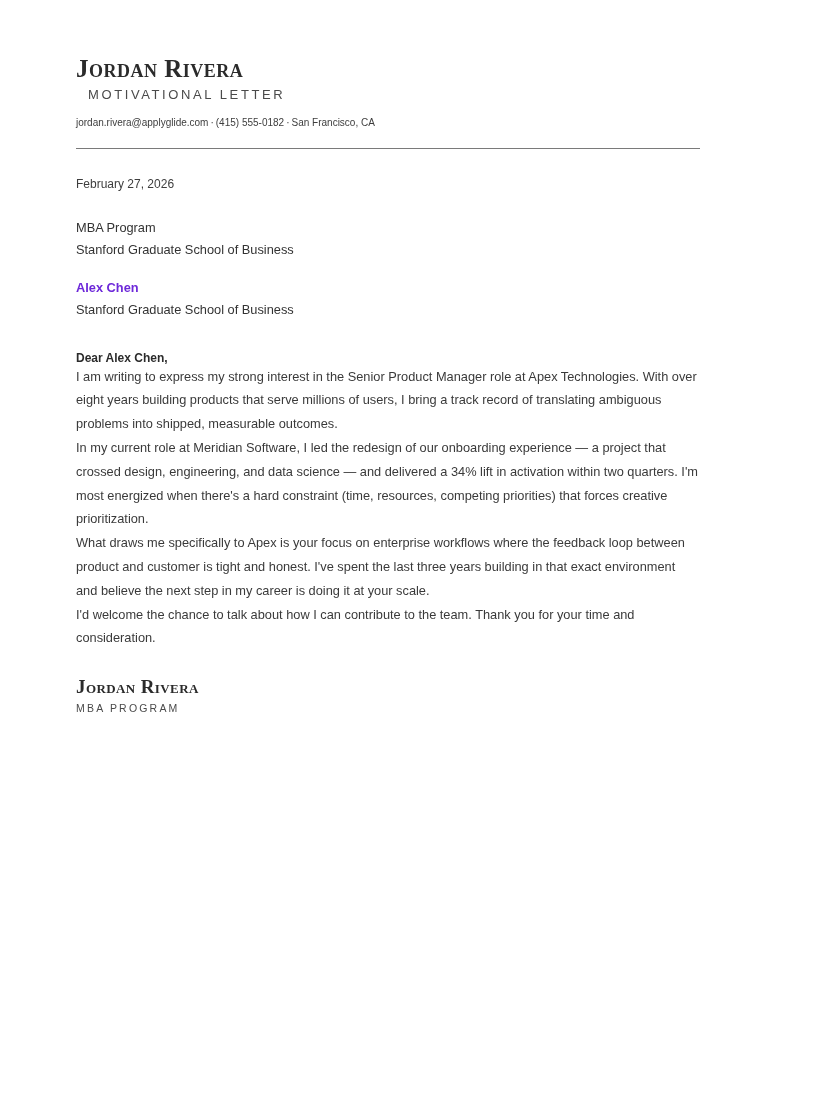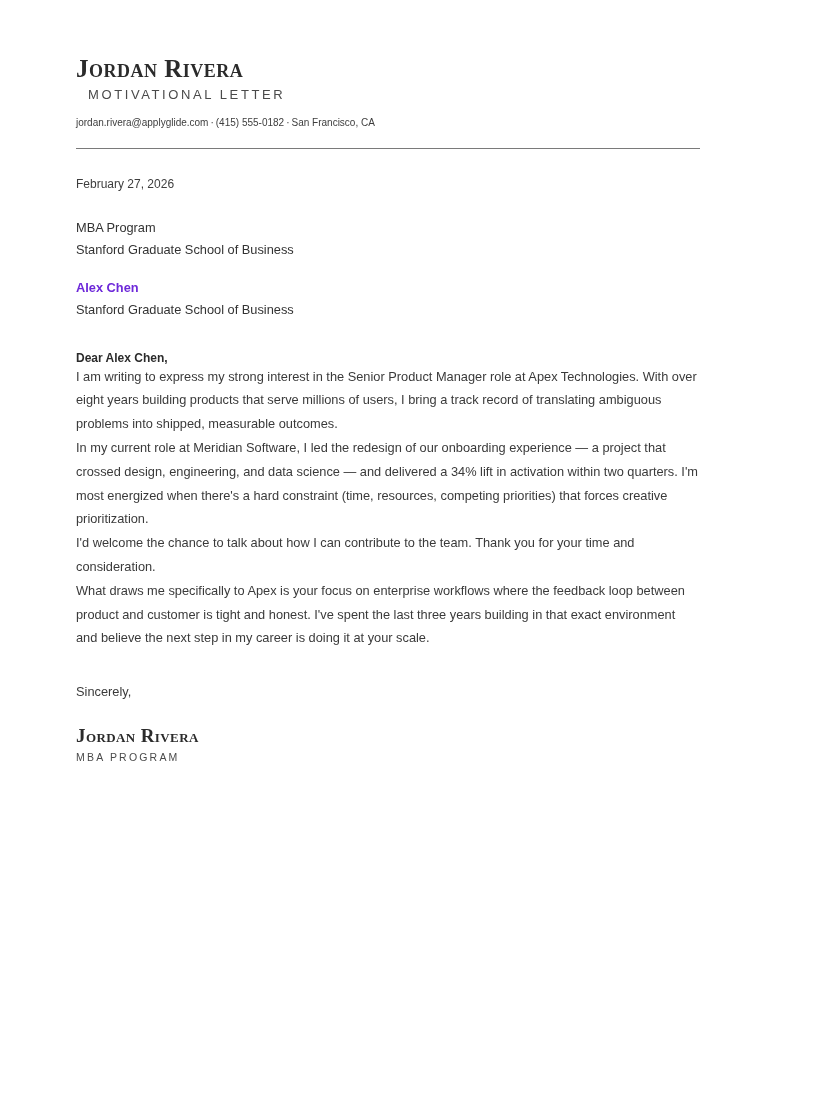--- a/index.html
+++ b/index.html
@@ -162,21 +162,20 @@
     <span class="program">MBA Program</span>
     <span class="org">Stanford Graduate School of Business</span>
     <span class="person">Alex Chen</span>
     <span class="org2">Stanford Graduate School of Business</span>
   </div>
 
   <div class="salutation">Dear Alex Chen,</div>
 
   <div class="para">I am writing to express my strong interest in the Senior Product Manager role at Apex Technologies. With over eight years building products that serve millions of users, I bring a track record of translating ambiguous problems into shipped, measurable outcomes.</div>
   <div class="para">In my current role at Meridian Software, I led the redesign of our onboarding experience — a project that crossed design, engineering, and data science — and delivered a 34% lift in activation within two quarters. I'm most energized when there's a hard constraint (time, resources, competing priorities) that forces creative prioritization.</div>
+  <div class="para">What draws me specifically to Apex is your focus on enterprise workflows where the feedback loop between product and customer is tight and honest. I've spent the last three years building in that exact environment and believe the next step in my career is doing it at your scale.</div>
   <div class="para">I'd welcome the chance to talk about how I can contribute to the team. Thank you for your time and consideration.</div>
-  <div class="para">What draws me specifically to Apex is your focus on enterprise workflows where the feedback loop between product and customer is tight and honest. I've spent the last three years building in that exact environment and believe the next step in my career is doing it at your scale.</div>
 
-  <div class="closing">Sincerely,</div>
 
   <div class="signature-name">Jordan Rivera</div>
   <div class="signature-role">MBA Program</div>
 
 </div>
 
 </body></html>

